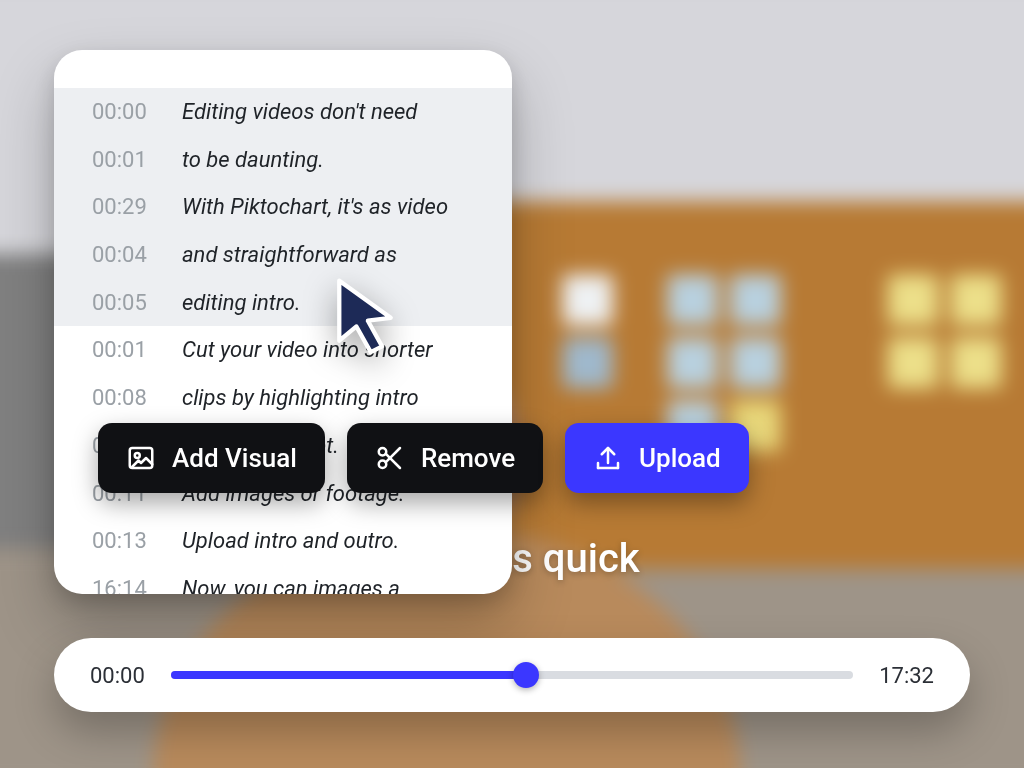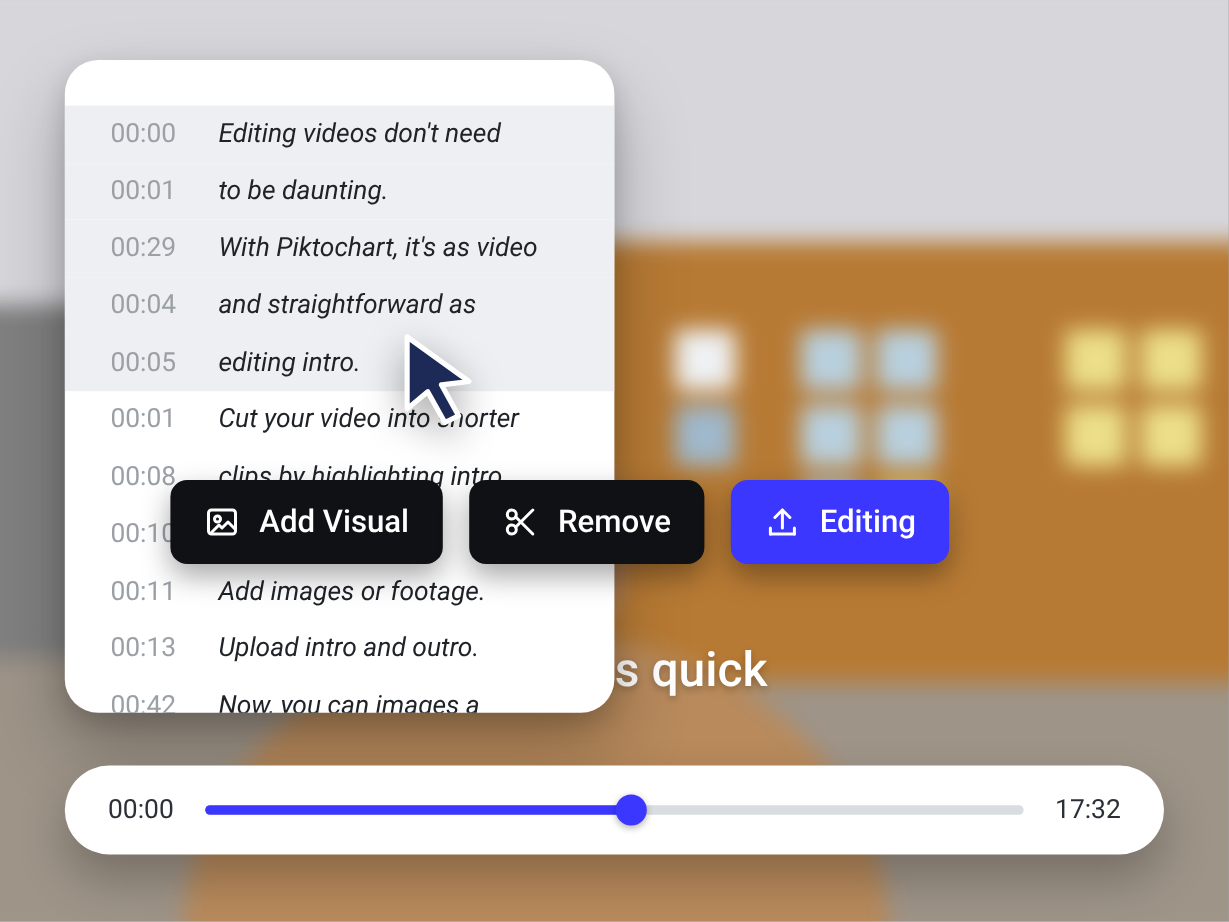--- a/index.html
+++ b/index.html
@@ -65,24 +65,23 @@
   .trow .ts {
     width:90px; flex:0 0 90px;
     color:#9aa0a6;
     font-variant-numeric: tabular-nums;
   }
   .trow .tx { flex:1;font-style:italic; }
   .trow.sel { background:#edeff2; }
 
   
   .toolbar {
-    position:absolute; left:98px; top:400px;
+    position:absolute; left:98px; top:423px;
     display:flex; gap:22px;
     z-index:5;
-    margin-left:44px;
   }
   .btn {
     display:flex; align-items:center; gap:16px;
     height:70px; padding:0 28px;
     border-radius:14px;
     font-size:26px; font-weight:500;
     color:#ffffff;
     cursor:pointer;
     box-shadow:0 10px 24px rgba(0,0,0,.35);
     white-space:nowrap;
@@ -193,21 +192,21 @@
         </div>
         <div class="trow">
           <span class="ts">00:11</span>
           <span class="tx">Add images or footage.</span>
         </div>
         <div class="trow">
           <span class="ts">00:13</span>
           <span class="tx">Upload intro and outro.</span>
         </div>
         <div class="trow">
-          <span class="ts">00:42</span>
+          <span class="ts">16:14</span>
           <span class="tx">Now, you can images a</span>
         </div>
       </div>
   </div>
 
   <div class="cursor">
     <svg viewBox="0 0 48 56">
       <path d="M6 4 L42 30 L26 32 L36 50 L28 54 L18 36 L6 46 Z" fill="#1d2a57" stroke="#ffffff" stroke-width="3" stroke-linejoin="round"></path>
     </svg>
   </div>
@@ -237,21 +236,21 @@
     <div class="btn primary">
       <span class="icon">
         <svg viewBox="0 0 24 24">
             <path d="M12 16V4"></path>
             <path d="M7 9l5-5 5 5"></path>
             <path d="M4 20h16"></path>
             <path d="M4 20v-4"></path>
             <path d="M20 20v-4"></path>
           </svg>
       </span>
-      <span>Editing</span>
+      <span>Upload</span>
     </div>
   </div>
 
   <div class="progress-wrap">
     <span class="time">00:00</span>
     <div class="track">
       <div class="fill" id="prog-fill" style="width: 52%;"></div>
       <div class="knob" id="prog-knob" style="left: 52%;"></div>
     </div>
     <span class="time">17:32</span>

